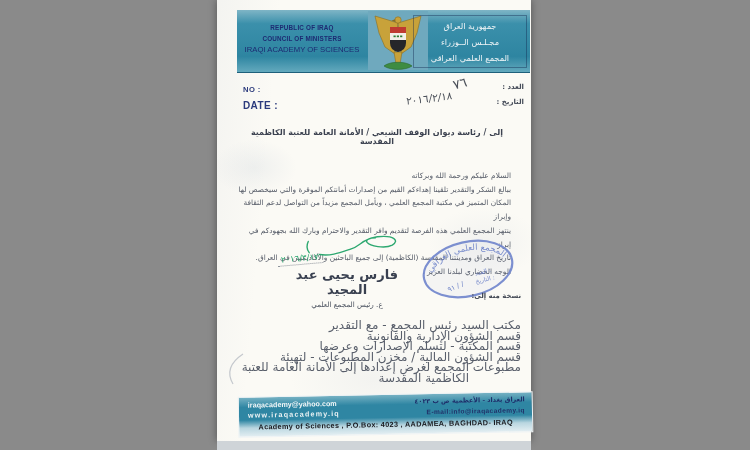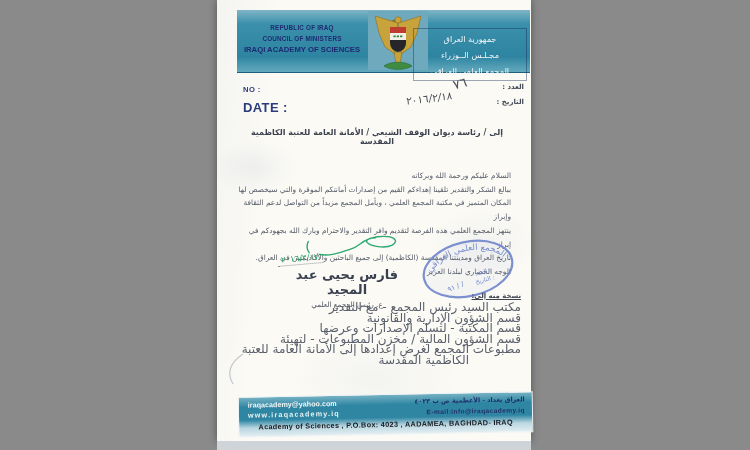--- a/index.html
+++ b/index.html
@@ -14,29 +14,29 @@
     linear-gradient(95deg, rgba(190,198,208,0.12) 0%, transparent 18%);}
   .bottom-strip{position:absolute;left:217px;top:441px;width:314px;height:9px;background:#cfd4d8;}
   .ar{font-family:"DejaVu Sans",sans-serif;}
 
   
   .band{position:absolute;left:20px;right:1px;top:10px;height:62px;
     background:linear-gradient(180deg,#7fb5c6 0%,#3b90ab 22%,#2e85a1 75%,#63a9bd 100%);
     border-bottom:1px solid #1e607b;}
   .band-en{position:absolute;left:2px;top:12px;width:126px;text-align:center;color:#1d2a72;}
   .band-en .l12{font-size:6.3px;font-weight:bold;line-height:11px;letter-spacing:0.2px;}
-  .band-en .l3{font-size:7.7px;font-weight:bold;line-height:12px;}
+  .band-en .l3{font-size:7.7px;font-weight:normal;line-height:12px;}
   .band-emblem{position:absolute;left:130px;top:1px;width:62px;height:60px;}
-  .band-ar{position:absolute;right:3px;top:18px;width:112px;height:49px;padding-top:2px;
+  .band-ar{position:absolute;right:3px;top:5px;width:112px;height:49px;padding-top:2px;
     border:1px solid rgba(15,35,75,0.4);text-align:center;color:#f0f5f7;direction:rtl;}
   .band-ar div{font-size:8.2px;line-height:16px;}
 
   
   .no-label{position:absolute;left:26px;top:85px;font-size:7.6px;font-weight:bold;color:#2b3a7c;letter-spacing:0.4px;}
-  .date-label{position:absolute;left:26px;top:100px;font-size:13px;font-weight:bold;color:#2b3a7c;letter-spacing:0.4px;}
+  .date-label{position:absolute;left:26px;top:100px;font-size:10px;font-weight:bold;color:#2b3a7c;letter-spacing:0.4px;}
   .ar-no-label{position:absolute;right:7px;top:83px;font-size:7px;font-weight:bold;color:#454b58;direction:rtl;}
   .ar-date-label{position:absolute;right:7px;top:98px;font-size:7px;font-weight:bold;color:#454b58;direction:rtl;}
   .hand-no{position:absolute;left:236px;top:76px;font-size:13px;color:#4d525b;letter-spacing:2px;transform:rotate(-14deg);}
   .hand-date{position:absolute;left:189px;top:92px;font-size:10.5px;color:#4d525b;letter-spacing:0.5px;transform:rotate(-7deg) skewX(-6deg);}
 
   
   .addr1{position:absolute;left:20px;right:14px;top:128px;text-align:center;font-weight:bold;font-size:8px;color:#3c4250;direction:rtl;}
   .addr2{position:absolute;left:20px;right:14px;top:145px;text-align:center;font-weight:bold;font-size:8px;color:#3c4250;direction:rtl;}
 
   
@@ -48,21 +48,21 @@
   .sig-date{position:absolute;left:60px;top:253px;font-size:8.5px;color:#2da870;transform:rotate(-5deg);
     border-bottom:1px dotted #8d939b;padding:0 4px 1px;}
   .sig-name{position:absolute;left:70px;top:267px;width:120px;text-align:center;font-size:13px;font-weight:bold;color:#394050;direction:rtl;}
   .sig-title{position:absolute;left:70px;top:300px;width:120px;text-align:center;font-size:7.2px;color:#4a515e;direction:rtl;}
 
   
   .stamp{position:absolute;left:203px;top:240px;width:96px;height:58px;transform:rotate(-13deg);opacity:0.92;}
 
   
   .cc-block{position:absolute;left:16px;right:10px;top:292px;direction:rtl;text-align:right;}
-  .cc-head{font-size:6.9px;font-weight:bold;color:#3e4450;text-decoration:underline;margin-bottom:2px;}
+  .cc-head{font-size:6.9px;font-weight:bold;color:#3e4450;margin-bottom:20px;}
   .cc-item{font-size:12px;color:#595f6b;line-height:10.6px;}
   .cc-item.cont{padding-right:52px;}
 
   
   .footer{position:absolute;left:21px;top:394px;width:293px;height:39px;transform:rotate(-1.1deg);
     background:linear-gradient(180deg,#75b1c3 0%,#2f86a3 25%,#2f86a3 58%,#b9d6e0 78%,#e3eef2 100%);
     border:1px solid #eef3f5;}
   .f-email{position:absolute;left:9px;top:3px;font-size:7.2px;font-weight:bold;color:#f2f7f8;}
   .f-site{position:absolute;left:9px;top:13px;font-size:7.2px;font-weight:bold;color:#eaf2f4;letter-spacing:1.2px;}
   .f-arab{position:absolute;right:7px;top:3px;font-size:6.4px;font-weight:bold;color:#1e2f6a;direction:rtl;}

